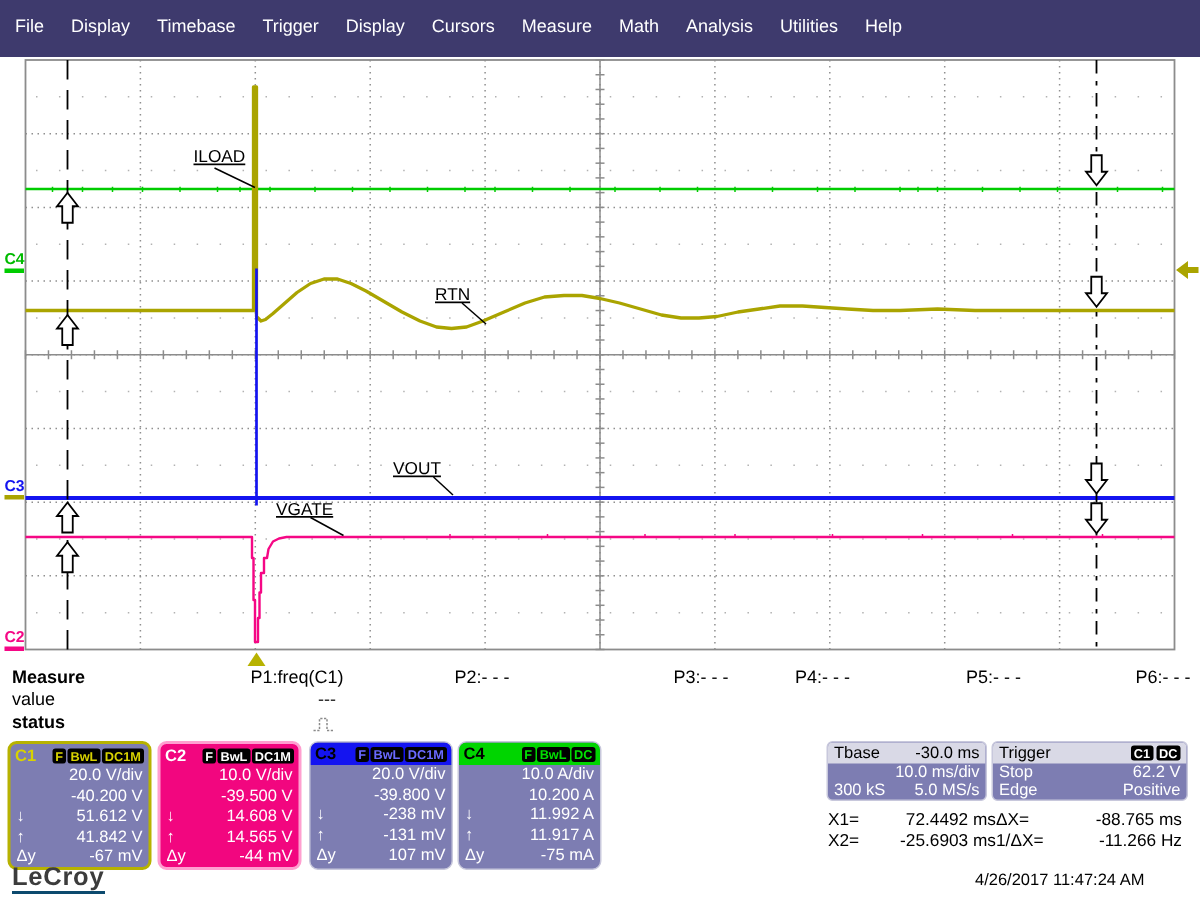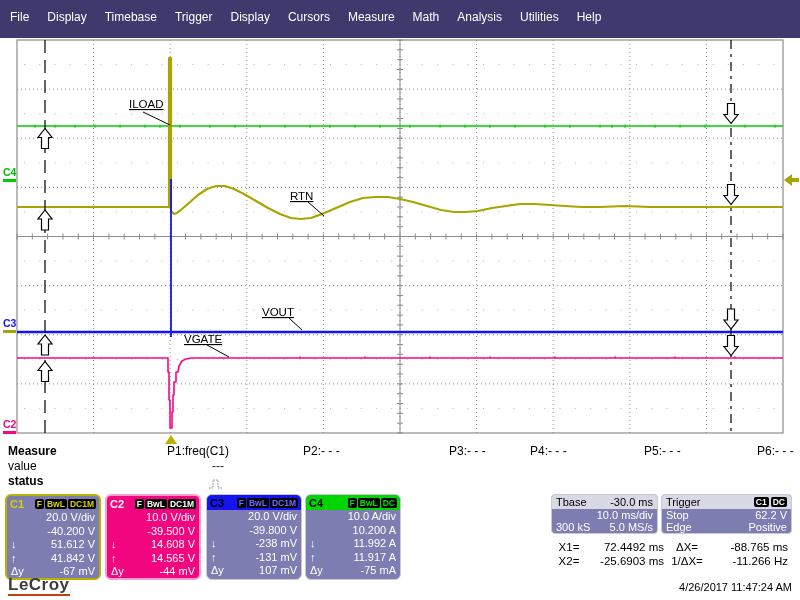--- a/index.html
+++ b/index.html
@@ -45,25 +45,25 @@
   .tbase{left:551px;width:107px;}
   .trigbox{left:661px;width:131px;}
   .ib-header{background:#d9d9e6;color:#000;display:flex;align-items:center;height:14px;padding:0 4px;}
   .ib-row{display:flex;height:12px;line-height:12px;padding:0 4px;}
   .ml{margin-left:auto;white-space:nowrap;}
   .tbadge{background:#000;color:#fff;font-size:8.5px;font-weight:bold;line-height:10px;
           padding:0 2px;border-radius:2px;margin-left:2px;}
   
   .cursor-readout{position:absolute;left:552px;top:541px;display:grid;
                   grid-template-columns:36px 76px 48px 76px;row-gap:2px;font-size:11.5px;}
-  .cr-label{text-align:center;padding-right:2px;white-space:nowrap;}
+  .cr-label{text-align:left;padding-right:2px;white-space:nowrap;}
   .cr-val{text-align:right;white-space:nowrap;}
-  .datetime{position:absolute;left:650px;top:581px;width:142px;text-align:right;font-size:11px;}
+  .datetime{position:absolute;left:650px;top:581px;width:142px;text-align:left;font-size:11px;}
   .logo{position:absolute;left:8px;top:576px;font-size:17px;font-weight:bold;color:#3c3c3c;
-        border-bottom:2px solid #c2410c;line-height:18px;letter-spacing:0.5px;}
+        border-bottom:2px solid #0c4a6e;line-height:18px;letter-spacing:0.5px;}
 </style>
 </head>
 <body>
 
 <div class="screen">
 
   <div class="menubar">
     <span class="menu-item">File</span>
     <span class="menu-item">Display</span>
     <span class="menu-item">Timebase</span>

